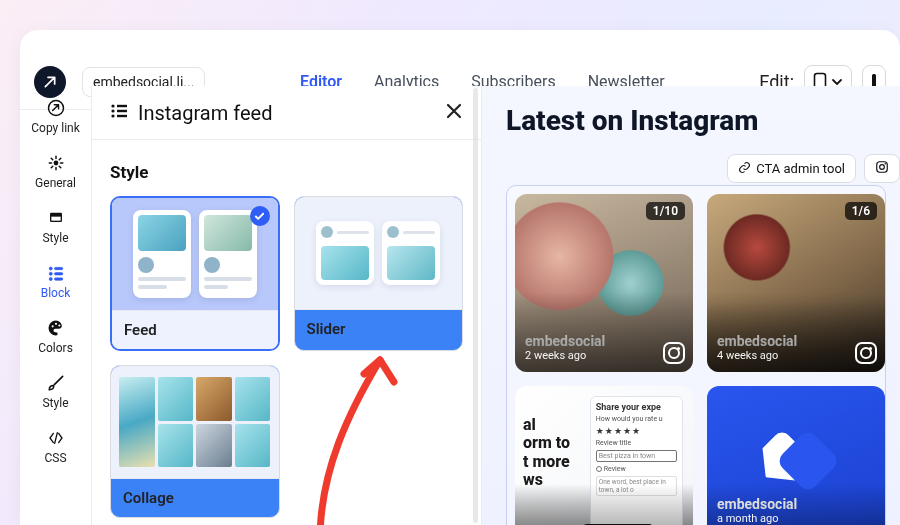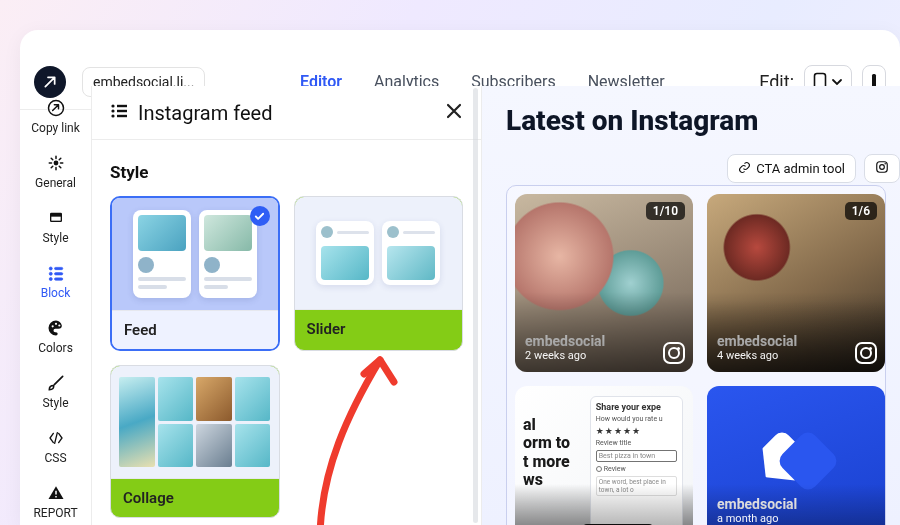--- a/index.html
+++ b/index.html
@@ -124,21 +124,21 @@
     border-bottom: 1px solid #ececec;
   }
   .panel-header .ptitle { font-size: 20px; font-weight: 400; flex:1; }
   .panel-header .close { font-size: 22px; color: #333; cursor: pointer; }
   .panel-body { padding: 6px 18px 18px 18px; background:#fff; height: calc(100% - 52px); overflow:hidden; }
   .section-label { font-size: 17px; font-weight: 700; margin: 16px 0 14px 0; }
   .style-grid { display: grid; grid-template-columns: 1fr 1fr; gap: 14px; }
   .style-card {
     border: 1px solid #d9dce3;
     border-radius: 10px;
-    background: #84cc16;
+    background: #3b82f6;
     overflow: hidden;
     cursor: pointer;
     display:flex; flex-direction:column;
   }
   .style-card.selected {
     border: 2px solid #3b6ef6;
     background: #f3f6ff;
   }
   .style-card .thumb {
     background: #edf1fb;
@@ -371,30 +371,20 @@
           </span>
         <span class="lbl">Style</span>
       </div>
       <div class="vicon">
         <span class="glyph">
             <svg viewBox="0 0 24 24" width="20" height="16">
               <path d="M8 5L3 12l5 7M16 5l5 7-5 7M14 4l-4 16" stroke="#111" stroke-width="2" fill="none" stroke-linecap="round"></path>
             </svg>
           </span>
         <span class="lbl">CSS</span>
-      </div>
-      <div class="vicon">
-        <span class="glyph">
-            <svg viewBox="0 0 24 24" width="20" height="18">
-              <path d="M12 3L2 20h20L12 3z" fill="#111"></path>
-              <rect x="11" y="9" width="2" height="5" fill="#fff"></rect>
-              <rect x="11" y="16" width="2" height="2" fill="#fff"></rect>
-            </svg>
-          </span>
-        <span class="lbl">REPORT</span>
       </div>
     </div>
 
     <div class="panel">
       <div class="panel-scroll-indicator"></div>
       <div class="panel-header">
         <span><svg width="18" height="16" viewBox="0 0 18 16">
               <circle cx="3" cy="3" r="1.6" fill="#111"></circle>
               <rect x="7" y="1.8" width="10" height="2.4" fill="#111"></rect>
               <circle cx="3" cy="8" r="1.6" fill="#111"></circle>

